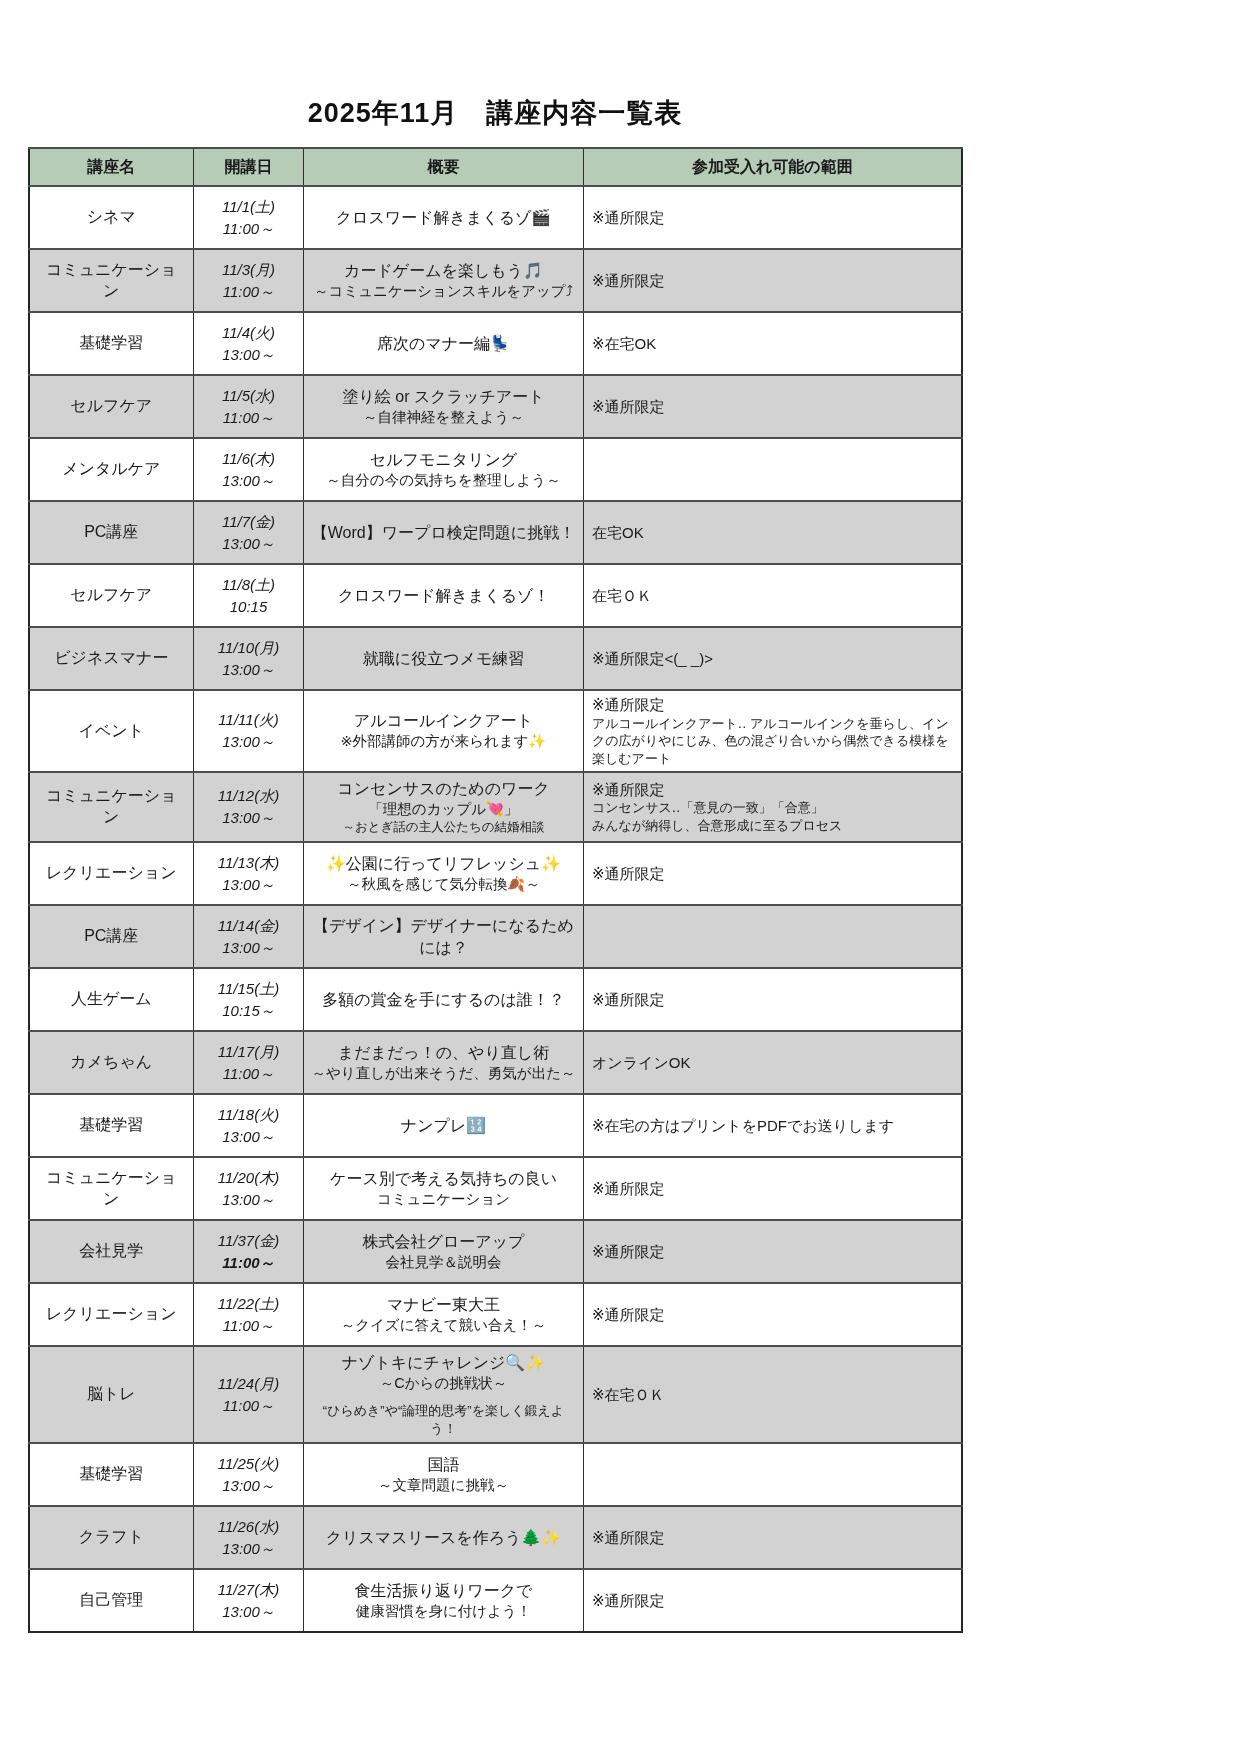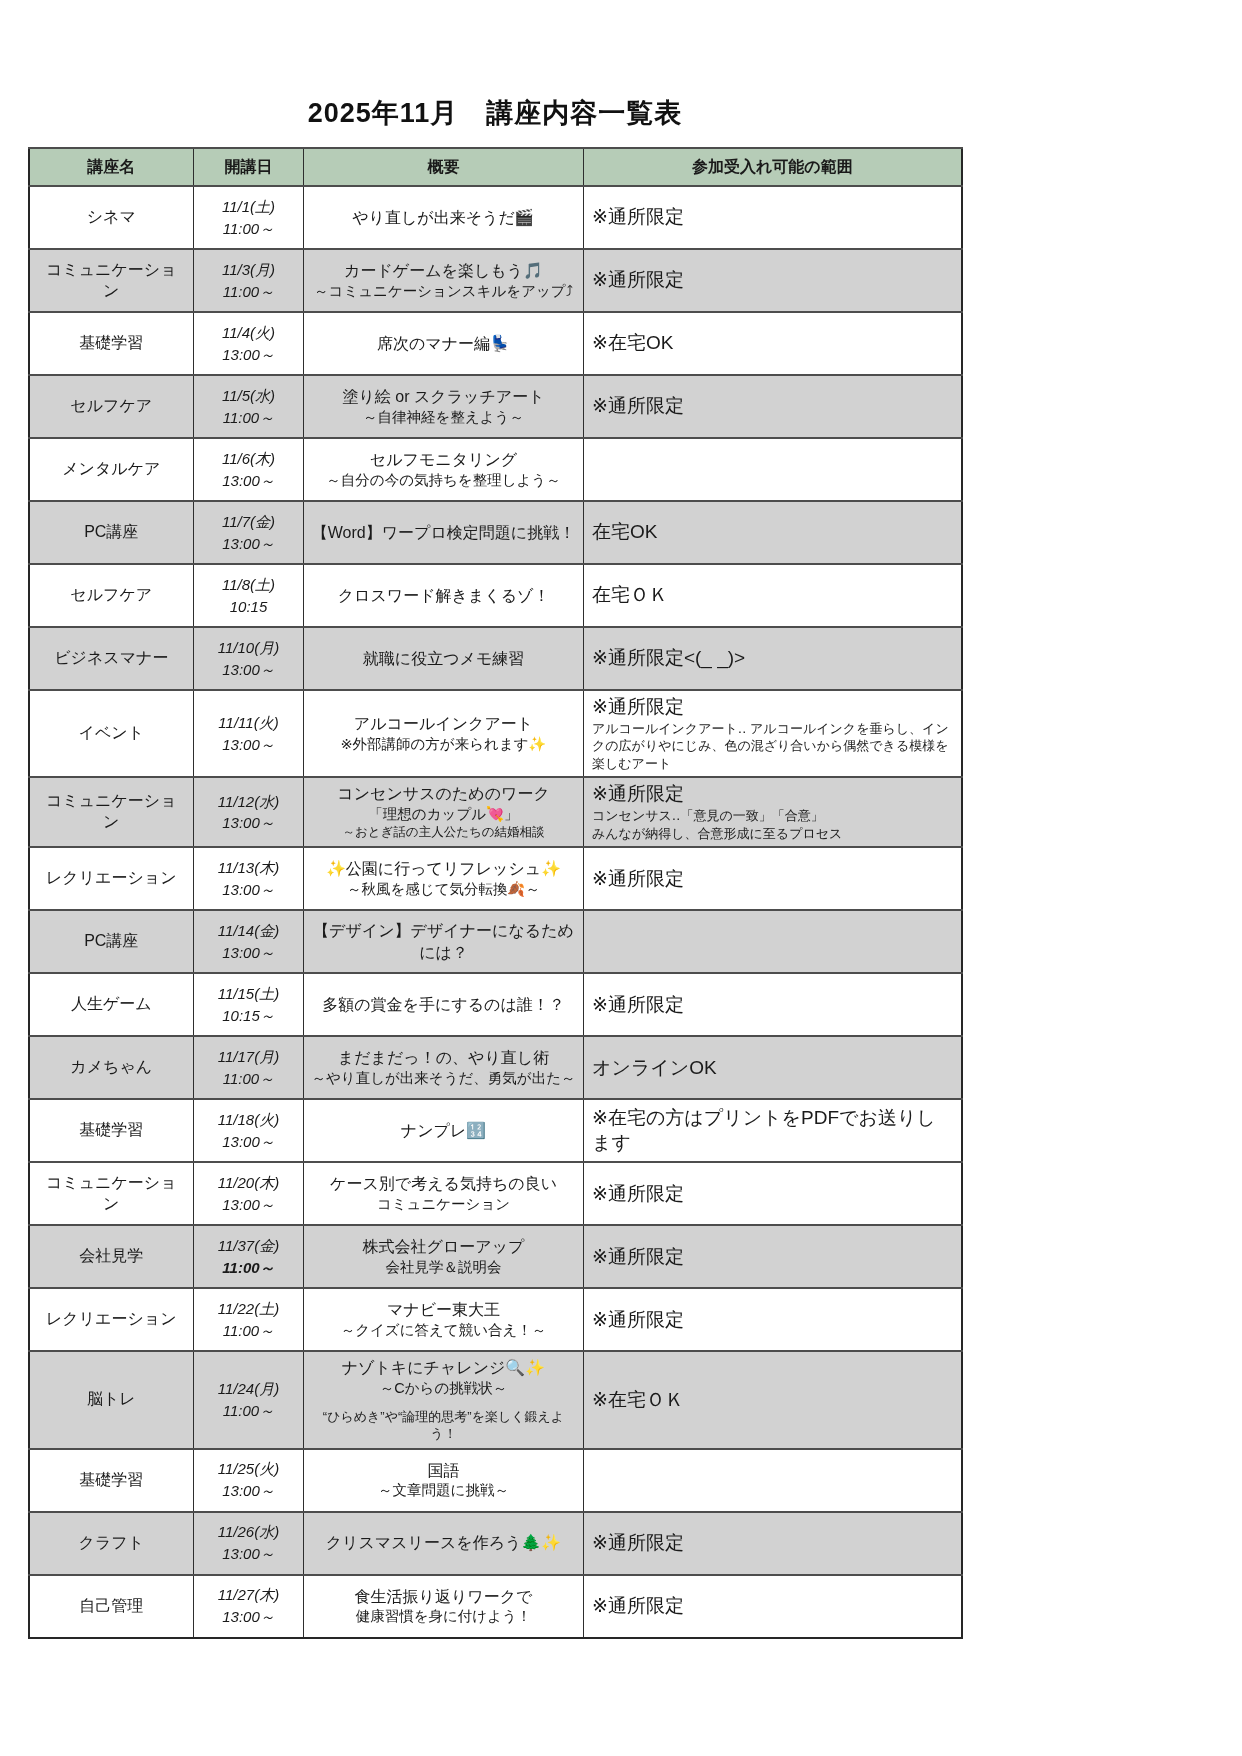--- a/index.html
+++ b/index.html
@@ -80,21 +80,21 @@
   td.summary .summary-note {
     font-size: 13px;
     margin-top: 9px;
     color: #222;
   }
   td.range {
     text-align: left;
     padding: 4px 8px;
     line-height: 1.3;
   }
-  td.range .range-main { font-size: 19px; }
+  td.range .range-main { font-size: 15px; }
   td.range .range-note {
     font-size: 13px;
     line-height: 1.35;
     color: #222;
   }
 </style>
 </head>
 <body>
 
 <div class="page">
@@ -116,21 +116,21 @@
       </tr>
     </thead>
     <tbody>
         <tr class="data-row">
     <td class="course">シネマ</td>
     <td class="datetime">
       <div class="date">11/1(土)</div>
       <div class="time">11:00～</div>
     </td>
     <td class="summary">
-            <div class="summary-line">やり直しが出来そうだ🎬</div>
+            <div class="summary-line">クロスワード解きまくるゾ🎬</div>
           </td>
     <td class="range">
             <div class="range-main">※通所限定</div>
           </td>
   </tr>
         <tr class="data-row shaded">
     <td class="course">コミュニケーション</td>
     <td class="datetime">
       <div class="date">11/3(月)</div>
       <div class="time">11:00～</div>

